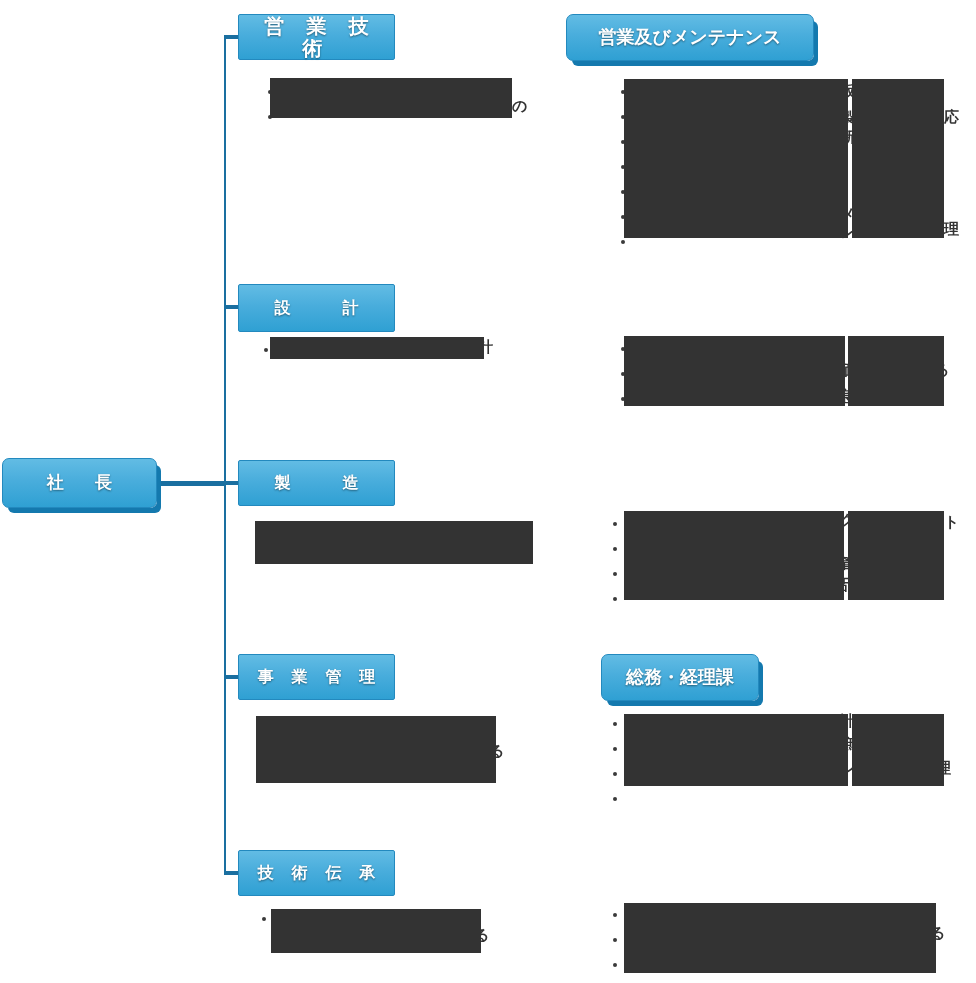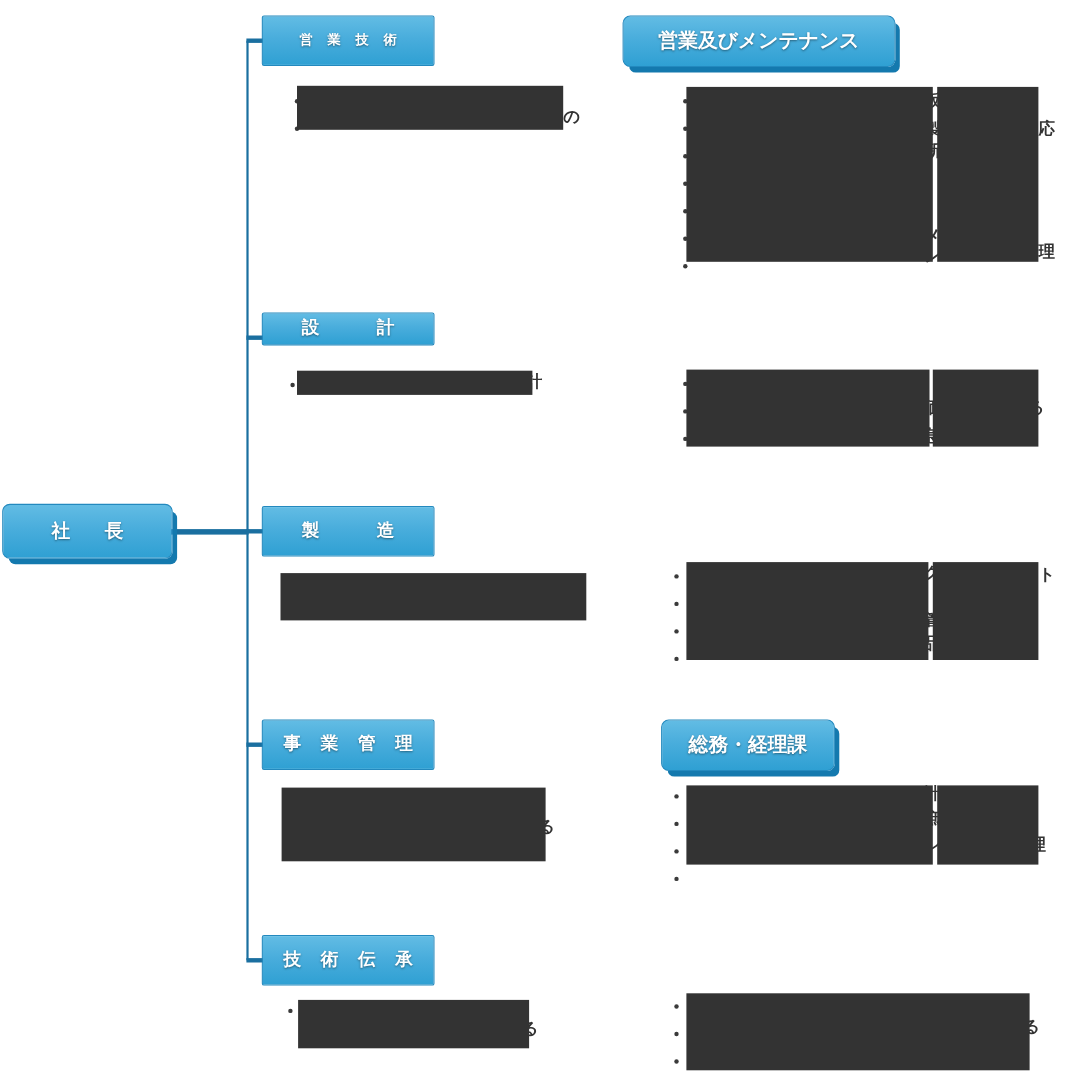--- a/index.html
+++ b/index.html
@@ -110,30 +110,30 @@
       <div class="spine spine-h" style="left: 224px; top: 481px; width: 16px;"></div>
       <div class="spine spine-h" style="left: 224px; top: 675px; width: 16px;"></div>
       <div class="spine spine-h" style="left: 224px; top: 871px; width: 16px;"></div>
     </div>
 
   <div class="node shadowed spaced" id="root-node" style="left: 2px; top: 458px; width: 155px; height: 50px; font-size: 17px;">
     <span class="lbl">社　長</span>
   </div>
 
   <div id="departments-layer">
-      <div class="node sq spaced" style="left: 238px; top: 14px; width: 157px; height: 46px; font-size: 12px;">
+      <div class="node sq spaced" style="left: 238px; top: 14px; width: 157px; height: 46px; font-size: 20px;">
         <span class="lbl">営 業 技 術</span>
       </div>
       <div class="bullets" style="left: 0px; top: 0px;">
         <div class="bullet" style="left: 268px; top: 90px;"></div>
         <div class="bullet" style="left: 268px; top: 115px;"></div>
       </div>
       <div class="peek" style="left: 512px; top: 99px;">の</div>
       <div class="redaction" style="left: 270px; top: 78px; width: 242px; height: 40px;"></div>
-      <div class="node sq spaced" style="left: 238px; top: 284px; width: 157px; height: 30px; font-size: 16px;">
+      <div class="node sq spaced" style="left: 238px; top: 284px; width: 157px; height: 48px; font-size: 16px;">
         <span class="lbl">設　　計</span>
       </div>
       <div class="bullets" style="left: 0px; top: 0px;">
         <div class="bullet" style="left: 264px; top: 348px;"></div>
       </div>
       <div class="peek" style="left: 478px; top: 340px;">計</div>
       <div class="redaction" style="left: 270px; top: 337px; width: 214px; height: 22px;"></div>
       <div class="node sq spaced" style="left: 238px; top: 460px; width: 157px; height: 46px; font-size: 16px;">
         <span class="lbl">製　　造</span>
       </div>

